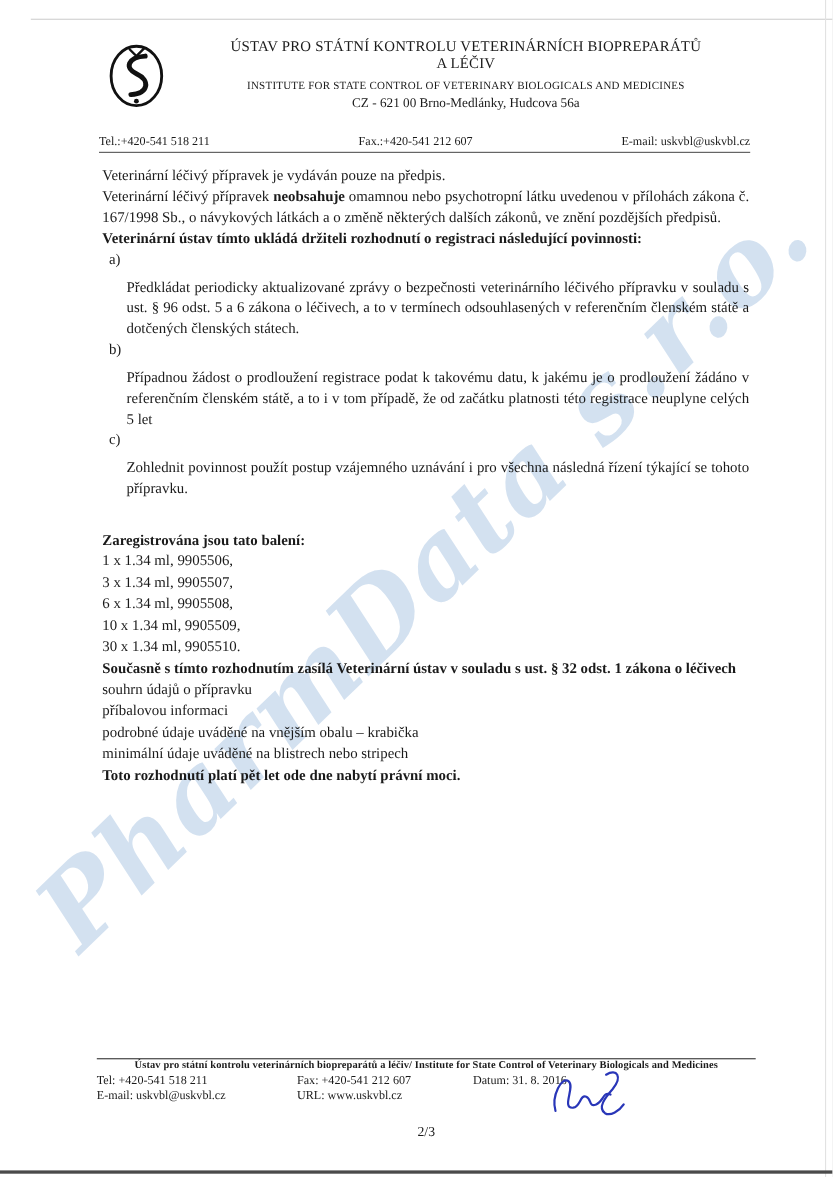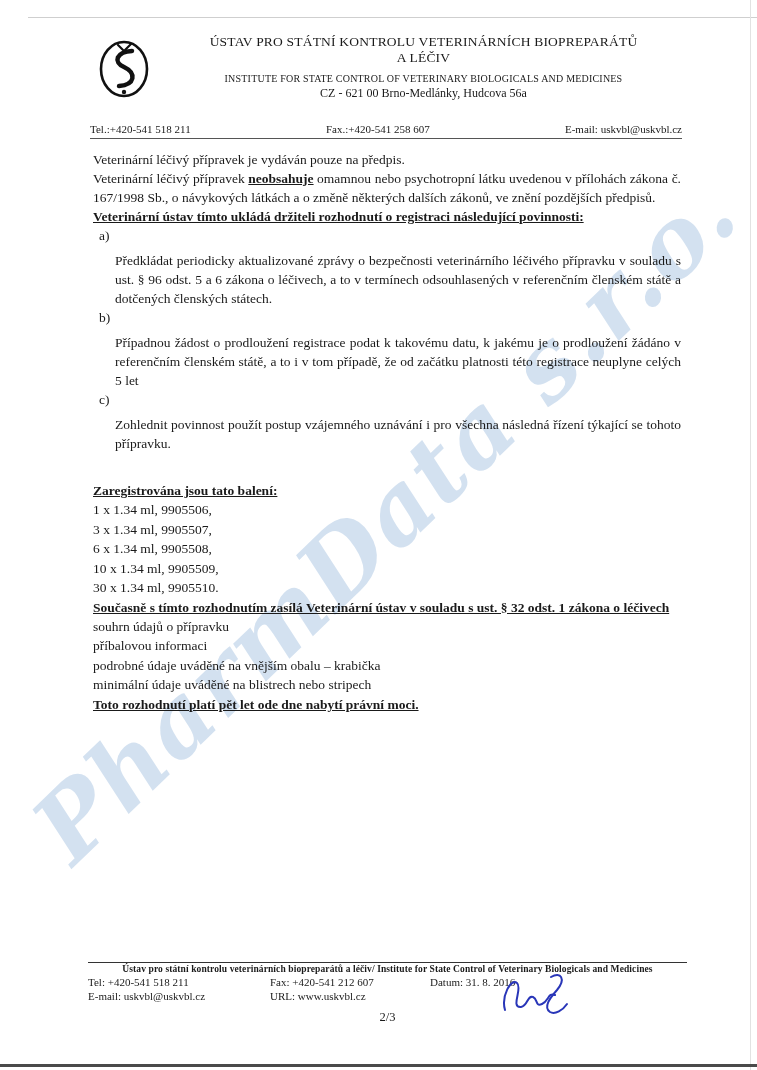--- a/index.html
+++ b/index.html
@@ -41,21 +41,21 @@
     border-bottom:1.2px solid #555;
     padding-bottom:3px;
   }
 
   .content {
     position:absolute; top:150px; left:93px; right:76px;
     font-size:13.5px; line-height:19px;
   }
   .content p { margin:0; }
   .jst { text-align:justify; }
-  .b { font-weight:bold;text-decoration:underline; }
+  .b { font-weight:bold; }
 
   .p1 { margin-bottom:14px; }
   .p2 { margin-bottom:12px; }
   .oblig-head { margin-bottom:18px; }
   .oblig-list { margin:0 0 20px 0; padding:0; list-style:none; }
   .oblig-item { display:flex; }
   .oblig-label { width:22px; flex:0 0 22px; padding-left:6px; box-sizing:border-box; }
   .oblig-text { flex:1; text-align:justify;margin-top:25px; }
   .pack-head { margin-bottom:12px; }
   .pack-line { line-height:19.5px; }
@@ -67,21 +67,21 @@
     position:absolute; left:88px; right:70px; top:962px;
     border-top:1.2px solid #333;
     font-size:11px;
     padding-top:1px;
   }
   .footer-org { font-size:9.5px; font-weight:bold; text-align:center; margin-bottom:2px; letter-spacing:0.1px; }
   .f-row { display:flex; margin-top:2px; }
   .f-c1 { width:182px; flex:0 0 182px; }
   .f-c2 { width:160px; flex:0 0 160px; }
   .f-c3 { flex:1; }
-  .page-num { text-align:center; margin-top:8px; font-size:12.5px; }
+  .page-num { text-align:center; margin-top:20px; font-size:12.5px; }
 
   .signature { position:absolute; left:495px; top:970px; width:80px; height:48px; }
 </style>
 </head>
 <body>
 
 <div class="page">
 
   <div class="top-edge"></div>
   <div class="right-edge"></div>
@@ -101,21 +101,21 @@
     <div class="head-text">
       <div class="org-cs">ÚSTAV PRO STÁTNÍ KONTROLU VETERINÁRNÍCH BIOPREPARÁTŮ</div>
       <div class="org-cs">A LÉČIV</div>
       <div class="org-en">INSTITUTE FOR STATE CONTROL OF VETERINARY BIOLOGICALS AND MEDICINES</div>
       <div class="org-addr">CZ - 621 00 Brno-Medlánky, Hudcova 56a</div>
     </div>
   </header>
 
   <div class="contact-row">
     <span>Tel.:+420-541 518 211</span>
-    <span>Fax.:+420-541 258 607</span>
+    <span>Fax.:+420-541 212 607</span>
     <span>E-mail: uskvbl@uskvbl.cz</span>
   </div>
 
   <main class="content">
 
     <p class="p1">Veterinární léčivý přípravek je vydáván pouze na předpis.</p>
 
     <p class="p2 jst"><span>Veterinární léčivý přípravek </span><span class="b">neobsahuje</span><span> omamnou nebo psychotropní látku uvedenou v přílohách zákona č. 167/1998 Sb., o návykových látkách a o změně některých dalších zákonů, ve znění pozdějších předpisů.</span></p>
 
     <p class="oblig-head b jst">Veterinární ústav tímto ukládá držiteli rozhodnutí o registraci následující povinnosti:</p>

